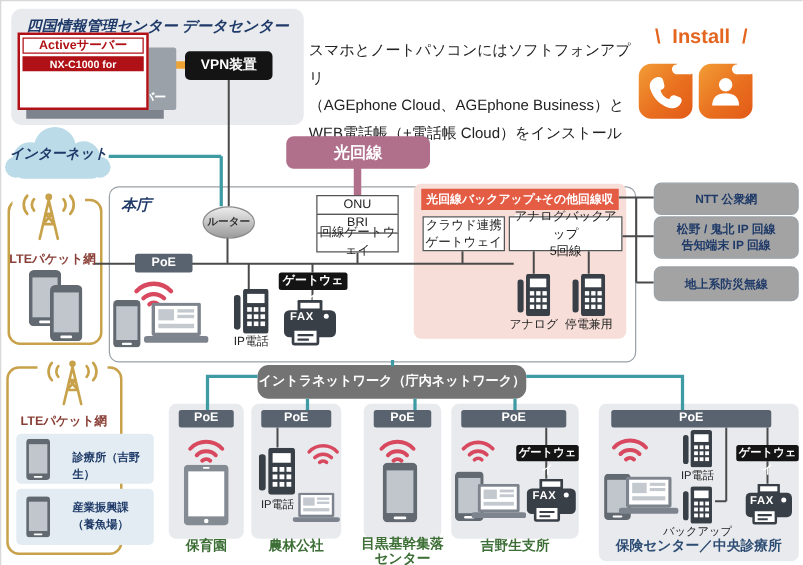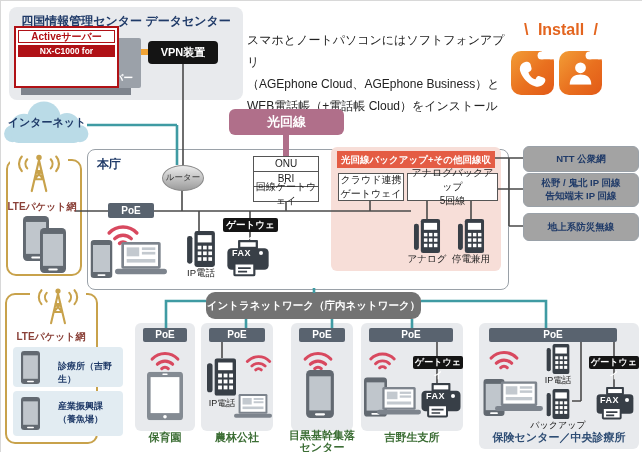--- a/index.html
+++ b/index.html
@@ -1,21 +1,21 @@
 <!DOCTYPE html>
 <html><head>
 <meta charset="utf-8">
 <style>
   html,body{margin:0;padding:0;background:#fff;}
   #canvas{position:relative;width:642px;height:452px;background:#fff;border:1px solid #d8d8d8;
           font-family:"Liberation Sans","DejaVu Sans",sans-serif;overflow:hidden;}
   .abs{position:absolute;}
   .panel{position:absolute;background:#e8eaed;border-radius:8px;}
   .wires{position:absolute;left:0;top:0;pointer-events:none;}
-  .navy{color:#1f3a68;}
+  .navy{color:#1f3a68;font-style:italic;}
   .ttl{font-weight:bold;font-size:12px;text-align:center;}
   .poe{position:absolute;background:#59636f;color:#fff;font-weight:bold;font-size:10px;
        text-align:center;border-radius:2px;line-height:15px;}
   .blackbox{position:absolute;background:#141414;color:#fff;font-weight:bold;font-size:9.5px;
        text-align:center;border-radius:2px;}
   .whitebox{position:absolute;background:#fff;border:1px solid #555;color:#222;
        font-size:10px;text-align:center;display:flex;flex-direction:column;justify-content:center;}
   .extbox{position:absolute;background:#a3a3a3;border:1.2px solid #9aa1a8;border-radius:6px;color:#1f3a68;
        font-size:9.5px;font-weight:bold;text-align:center;display:flex;flex-direction:column;justify-content:center;}
   .iconlab{position:absolute;font-size:9.5px;color:#222;text-align:center;}
@@ -29,21 +29,21 @@
   .appicon{position:absolute;width:43px;height:44px;border-radius:10px;
        background:linear-gradient(135deg,#f29d36 0%,#e9701f 55%,#e25a17 100%);}
   .appicon svg.main{position:absolute;left:8px;top:9px;}
   .appicon svg.cl{position:absolute;right:-3px;top:-4px;}
   .redrows{position:absolute;background:#fff;border:2px solid #b01116;padding:2px;
        display:flex;flex-direction:column;gap:2px;box-sizing:border-box;}
   .r-active{background:#fff;border:1.5px solid #b01116;color:#b01116;font-weight:bold;font-size:10px;
        text-align:center;line-height:11px;height:11px;}
   .r-nx{background:#b01116;color:#fff;font-weight:bold;font-size:8.5px;text-align:center;line-height:12px;height:12px;}
   .router{position:absolute;border-radius:50%;background:linear-gradient(180deg,#ececec,#9c9c9c);
-       border:1px solid #8a8a8a;color:#333;font-size:8.5px;font-weight:normal;
+       border:1px solid #8a8a8a;color:#333;font-size:8.5px;font-weight:bold;
        display:flex;align-items:center;justify-content:center;}
   .lteitem{position:absolute;background:#e2ecf2;border-radius:4px;}
   .lteitem .txt{position:absolute;left:45px;font-weight:bold;font-size:9px;color:#1f3a68;line-height:13px;}
 </style>
 </head>
 <body>
 
 <svg width="0" height="0" style="position:absolute" aria-hidden="true">
 <defs>
   <symbol id="s-wifi" viewBox="0 0 40 30">

